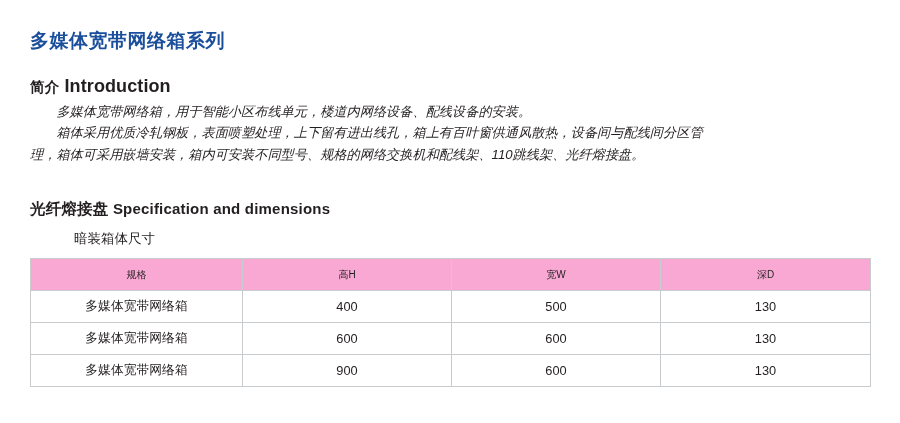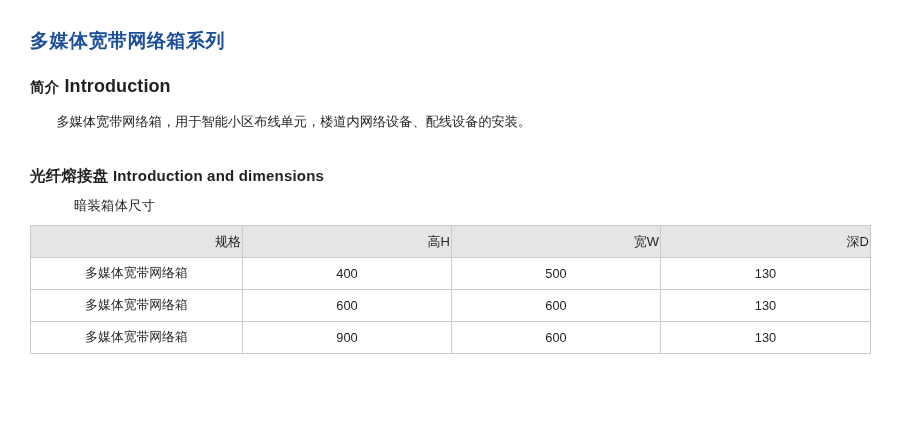--- a/index.html
+++ b/index.html
@@ -33,24 +33,25 @@
     font-weight: bold;
     margin-top: 22px;
     margin-bottom: 0;
     letter-spacing: 0.2px;
   }
   .section-head .latin {
     font-size: 18px;
     letter-spacing: 0.1px;
   }
   .intro-body {
-    margin-top: 14px;
+    margin-top: 4px;
     font-size: 13.2px;
     line-height: 1.62;
     color: #231f20;
+    font-style: italic;
   }
   .intro-body p {
     margin: 0;
     text-indent: 2em;
   }
   .spec-head {
     font-size: 15.5px;
     font-weight: bold;
     margin-top: 34px;
     letter-spacing: 0.2px;
@@ -73,23 +74,22 @@
   table.spec-table th,
   table.spec-table td {
     border: 1px solid #c9ccce;
     height: 29px;
     text-align: center;
     font-size: 12.8px;
     font-weight: normal;
     color: #231f20;
   }
   table.spec-table thead th {
-    background: #e5e5e5;
-    font-size: 13px;
-    text-align: right;
+    background: #f9a8d4;
+    font-size: 10px;
   }
   table.spec-table tbody td {
     background: #ffffff;
     margin-left: 48px;
   }
   table.spec-table col.c0 { width: 212px; }
   table.spec-table col.c1 { width: 209px; }
   table.spec-table col.c2 { width: 209px; }
   table.spec-table col.c3 { width: 210px; }
 </style>
@@ -99,24 +99,25 @@
 <div class="page">
 
   <h1 class="main-title">多媒体宽带网络箱系列</h1>
 
   <div class="section-head">
     <span>简介</span><span class="latin">&nbsp;</span><span class="latin">Introduction</span>
   </div>
 
   <div class="intro-body">
     <p>多媒体宽带网络箱，用于智能小区布线单元，楼道内网络设备、配线设备的安装。</p>
+    <p>箱体采用优质冷轧钢板，表面喷塑处理，上下留有进出线孔，箱上有百叶窗供通风散热，设备间与配线间分区管理，箱体可采用嵌墙安装，箱内可安装不同型号、规格的网络交换机和配线架、110跳线架、光纤熔接盘。</p>
   </div>
 
   <div class="spec-head">
-    <span>光纤熔接盘</span><span class="latin">&nbsp;</span><span class="latin">Introduction and dimensions</span>
+    <span>光纤熔接盘</span><span class="latin">&nbsp;</span><span class="latin">Specification and dimensions</span>
   </div>
 
   <div class="sub-head">暗装箱体尺寸</div>
 
   <table class="spec-table">
     <colgroup>
       <col class="c0">
         <col class="c1">
         <col class="c2">
         <col class="c3">

